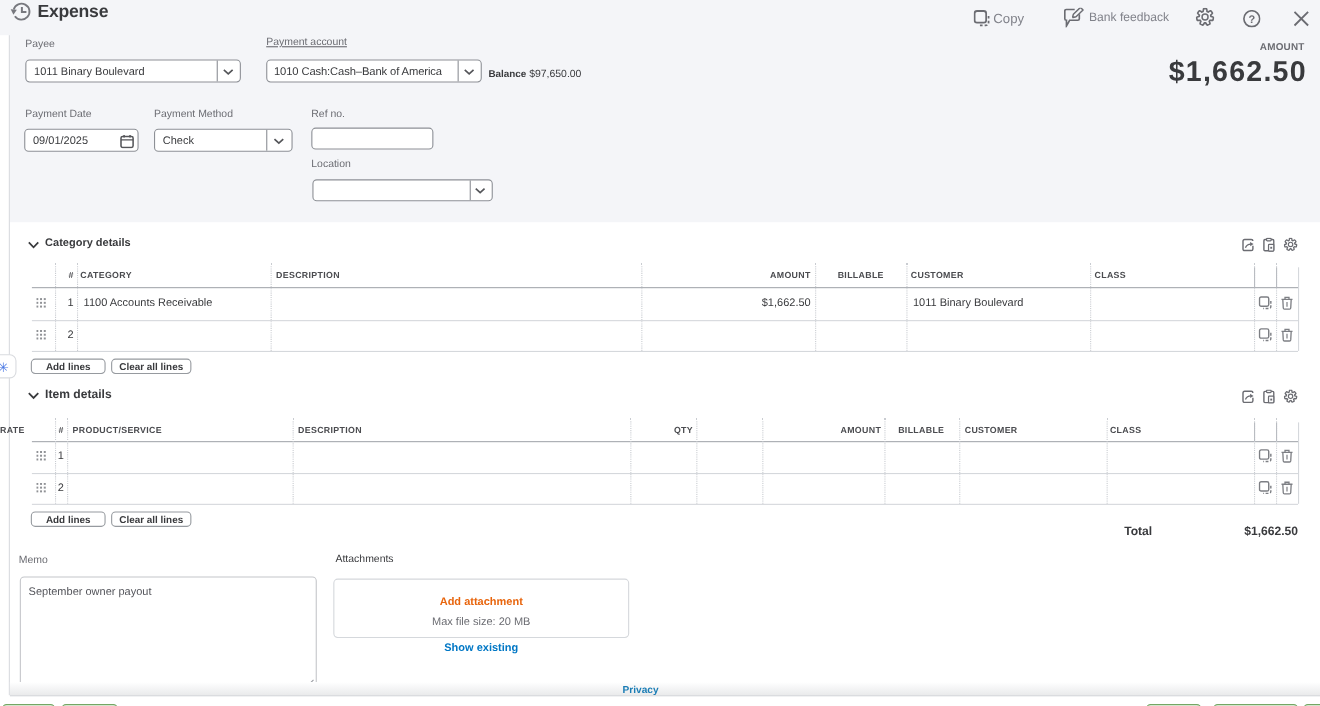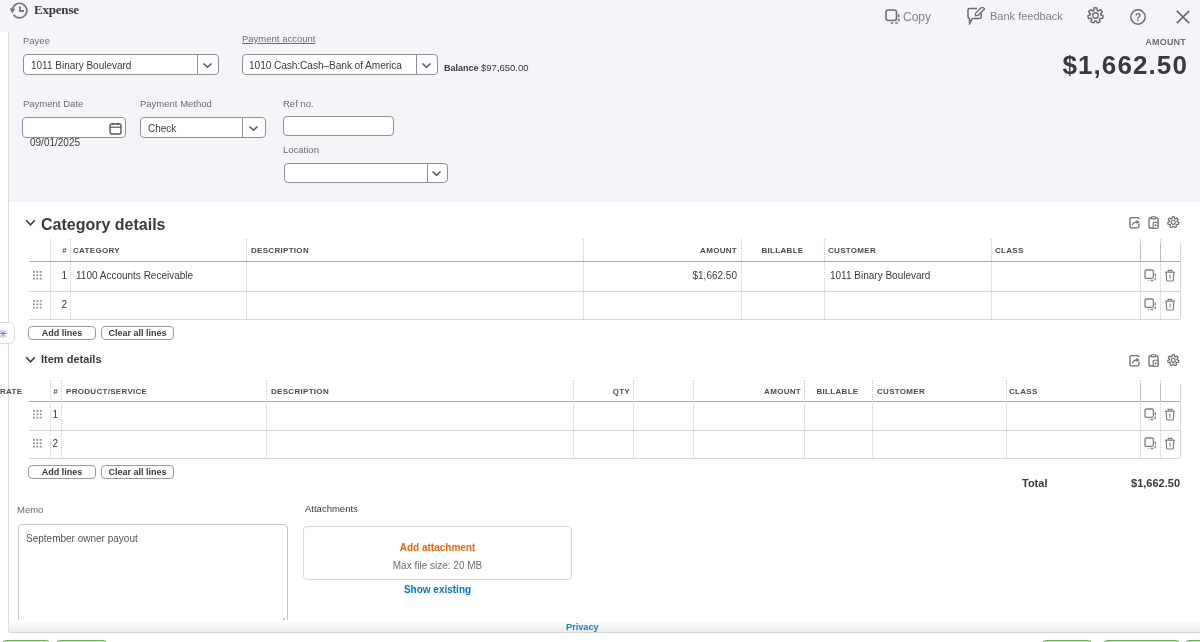--- a/index.html
+++ b/index.html
@@ -25,21 +25,21 @@
 
 <div class="abs" style="left:0;top:32px;width:9px;height:600px;background:#fff;border-right:1px solid #d9dbdf;"></div>
 
 <div class="abs" id="hist-icon" style="left:9px;top:1px;">
 <svg width="20" height="20" viewBox="0 0 20 20">
   <path d="M3.45 7.71 A7.3 7.3 0 1 1 4.52 13.78" fill="none" stroke="#77787e" stroke-width="1.7"></path>
   <path d="M0.7 7.3 L6.3 7.8 L3.2 12.4 Z" fill="#77787e"></path>
   <path d="M10.9 5.3 L10.9 10 L15 10" fill="none" stroke="#77787e" stroke-width="1.8"></path>
 </svg>
 </div>
-<div class="abs" style="left:34px;top:2px;font-size:13px;font-weight:bold;letter-spacing:-0.2px;font-family:Liberation Serif, serif;">Expense</div>
+<div class="abs" style="left:34px;top:2px;font-size:16px;font-weight:bold;letter-spacing:-0.2px;">Expense</div>
 
 <div class="abs" style="left:885px;top:9px;">
 <svg width="15" height="16" viewBox="0 0 15 16">
   <rect x="1" y="1" width="10.5" height="10.5" rx="2.2" fill="none" stroke="#6b6c72" stroke-width="1.6"></rect>
   <path d="M13.7 5.5 L13.7 11.5 Q13.7 14 11.2 14 L5.5 14" fill="none" stroke="#6b6c72" stroke-width="1.6" stroke-dasharray="2.4 1.9"></path>
 </svg>
 </div>
 <div class="abs" style="left:903px;top:10px;font-size:12px;color:#80828a;">Copy</div>
 <div class="abs" style="left:966px;top:7px;">
 <svg width="20" height="18" viewBox="0 0 20 18">
@@ -87,21 +87,21 @@
       </svg>
     </div>
 </div>
 <div class="abs" style="left:444px;top:62px;font-size:9px;font-weight:bold;color:#393a3d;">Balance <span style="font-weight:normal;font-size:9.5px;">$97,650.00</span></div>
 
 <div class="abs" style="right:14px;top:37px;font-size:9px;font-weight:bold;color:#6b6c72;letter-spacing:0.2px;">AMOUNT</div>
 <div class="abs" style="right:12px;top:50px;font-size:26px;font-weight:bold;letter-spacing:1.1px;">$1,662.50</div>
 
 <div class="abs lbl" style="left:23px;top:98px;">Payment Date</div>
 <div class="inbox" style="left:22px;top:117px;width:104px;height:21px;">
-  <div class="abs td" style="left:7px;top:19px;">09/01/2025</div>
+  <div class="abs td" style="left:7px;top:5px;">09/01/2025</div>
   <div class="abs" style="right:3px;top:4px;">
     <svg width="13" height="13" viewBox="0 0 13 13">
       <rect x="1" y="2" width="11" height="10" rx="1.5" fill="none" stroke="#545559" stroke-width="1.4"></rect>
       <path d="M1 5.2 L12 5.2" stroke="#545559" stroke-width="1.2"></path>
       <path d="M3.8 0.8 L3.8 3 M9.2 0.8 L9.2 3" stroke="#545559" stroke-width="1.4"></path>
     </svg>
   </div>
 </div>
 
 <div class="abs lbl" style="left:140px;top:98px;">Payment Method</div>
@@ -126,21 +126,21 @@
         <path d="M1.5 1.5 L5.5 5.2 L9.5 1.5" fill="none" stroke="#545559" stroke-width="1.5"></path>
       </svg>
     </div>
 </div>
 
 <div class="abs" style="left:25px;top:219px;">
     <svg width="11" height="8" viewBox="0 0 11 8">
       <path d="M1.2 1.3 L5.5 5.8 L9.8 1.3" fill="none" stroke="#393a3d" stroke-width="1.6"></path>
     </svg>
   </div>
-<div class="abs" style="left:41px;top:216px;font-size:16px;font-weight:bold;">Category details</div>
+<div class="abs" style="left:41px;top:216px;font-size:10px;font-weight:bold;">Category details</div>
 <div class="abs" id="ticons1" style="left:1129px;top:216px;">
     <div style="display:flex;gap:8px;">
       <svg width="11" height="13" viewBox="0 0 11 13">
         <path d="M10 7.5 L10 10.3 Q10 11.8 8.5 11.8 L2.5 11.8 Q1 11.8 1 10.3 L1 3.2 Q1 1.7 2.5 1.7 L8.5 1.7 Q10 1.7 10 3.2" fill="none" stroke="#6b6c72" stroke-width="1.3"></path>
         <path d="M3.2 9.2 Q4.6 6 8.2 5.9" fill="none" stroke="#6b6c72" stroke-width="1.2"></path>
         <path d="M7.4 3.9 L10.6 5.9 L7.6 7.9 Z" fill="#6b6c72"></path>
       </svg>
       <svg width="11" height="13" viewBox="0 0 11 13">
         <rect x="1" y="1.8" width="9" height="10.2" rx="1" fill="none" stroke="#6b6c72" stroke-width="1.3"></rect>
         <rect x="3.4" y="0.7" width="4.2" height="2.2" rx="0.7" fill="#f7f8f9" stroke="#6b6c72" stroke-width="1.1"></rect>

